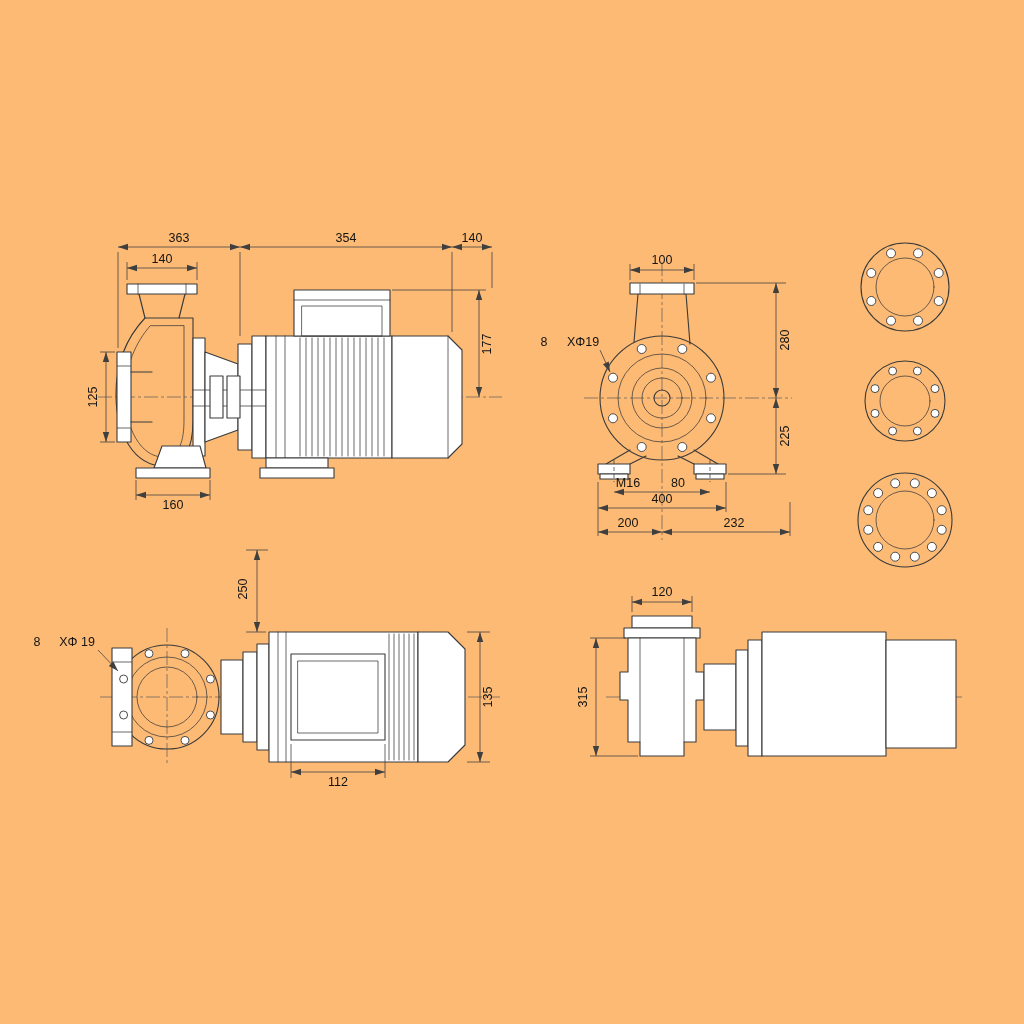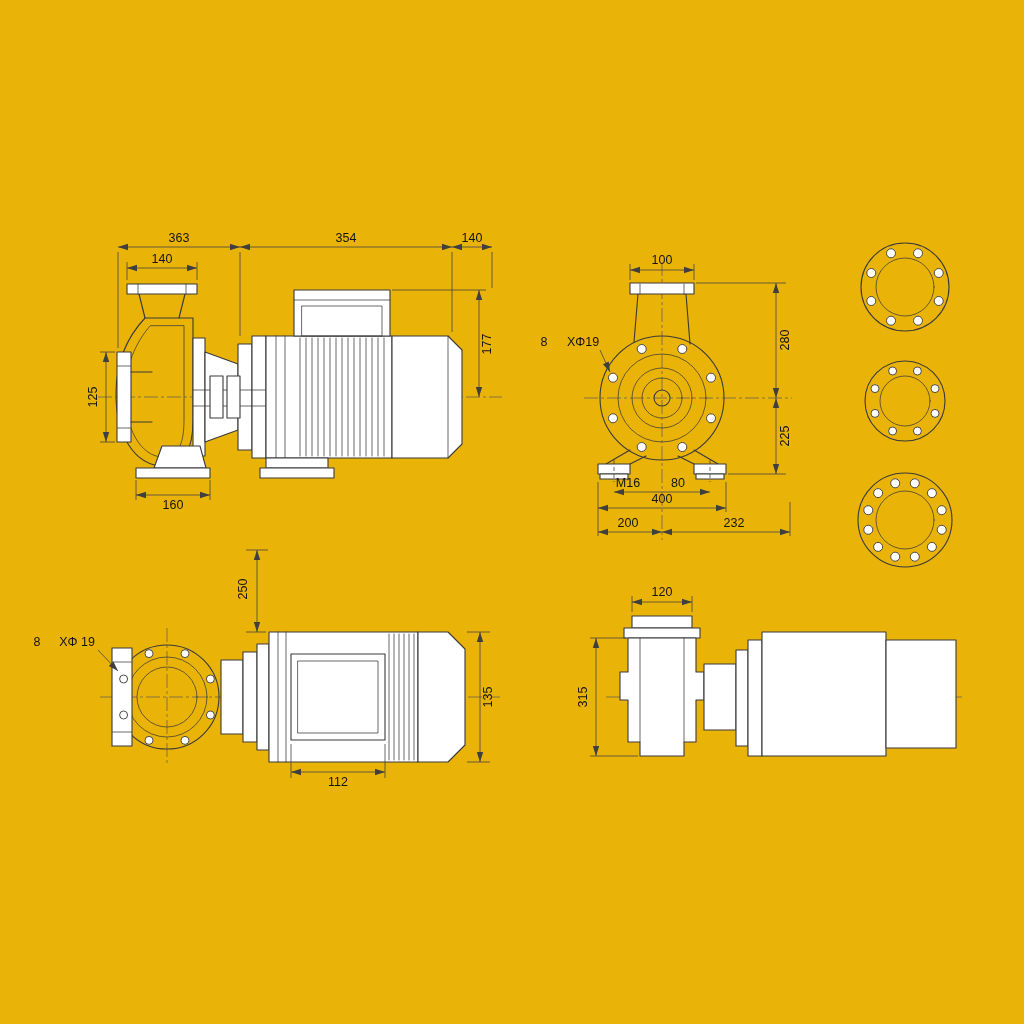--- a/index.html
+++ b/index.html
@@ -1,16 +1,16 @@
 <!DOCTYPE html>
 <html><head>
 <meta charset="utf-8">
 <style>
   html,body{margin:0;padding:0;background:#ffffff;}
-  .page{width:1024px;height:1024px;background:#eab308;position:relative;overflow:hidden;}
+  .page{width:1024px;height:1024px;background:#fdba74;position:relative;overflow:hidden;}
   svg{display:block;}
   .ol  {fill:none;stroke:#3a3a3a;stroke-width:1.1;stroke-linejoin:round;stroke-linecap:round;}
   .f   {fill:#ffffff;stroke:#3a3a3a;stroke-width:1.1;stroke-linejoin:round;}
   .thin{stroke-width:0.75;}
   .dim {stroke:#454545;stroke-width:0.8;fill:none;}
   .ext {stroke:#454545;stroke-width:0.8;fill:none;}
   .cl  {stroke:#5a5a5a;stroke-width:0.7;stroke-dasharray:14 3 3 3;fill:none;}
   .dash{stroke:#454545;stroke-width:0.8;stroke-dasharray:4 3;fill:none;}
   .hole{fill:#ffffff;stroke:#3a3a3a;stroke-width:0.9;}
   text.d{font-family:"Liberation Sans",sans-serif;font-size:12.5px;fill:#141414;text-anchor:middle;}

